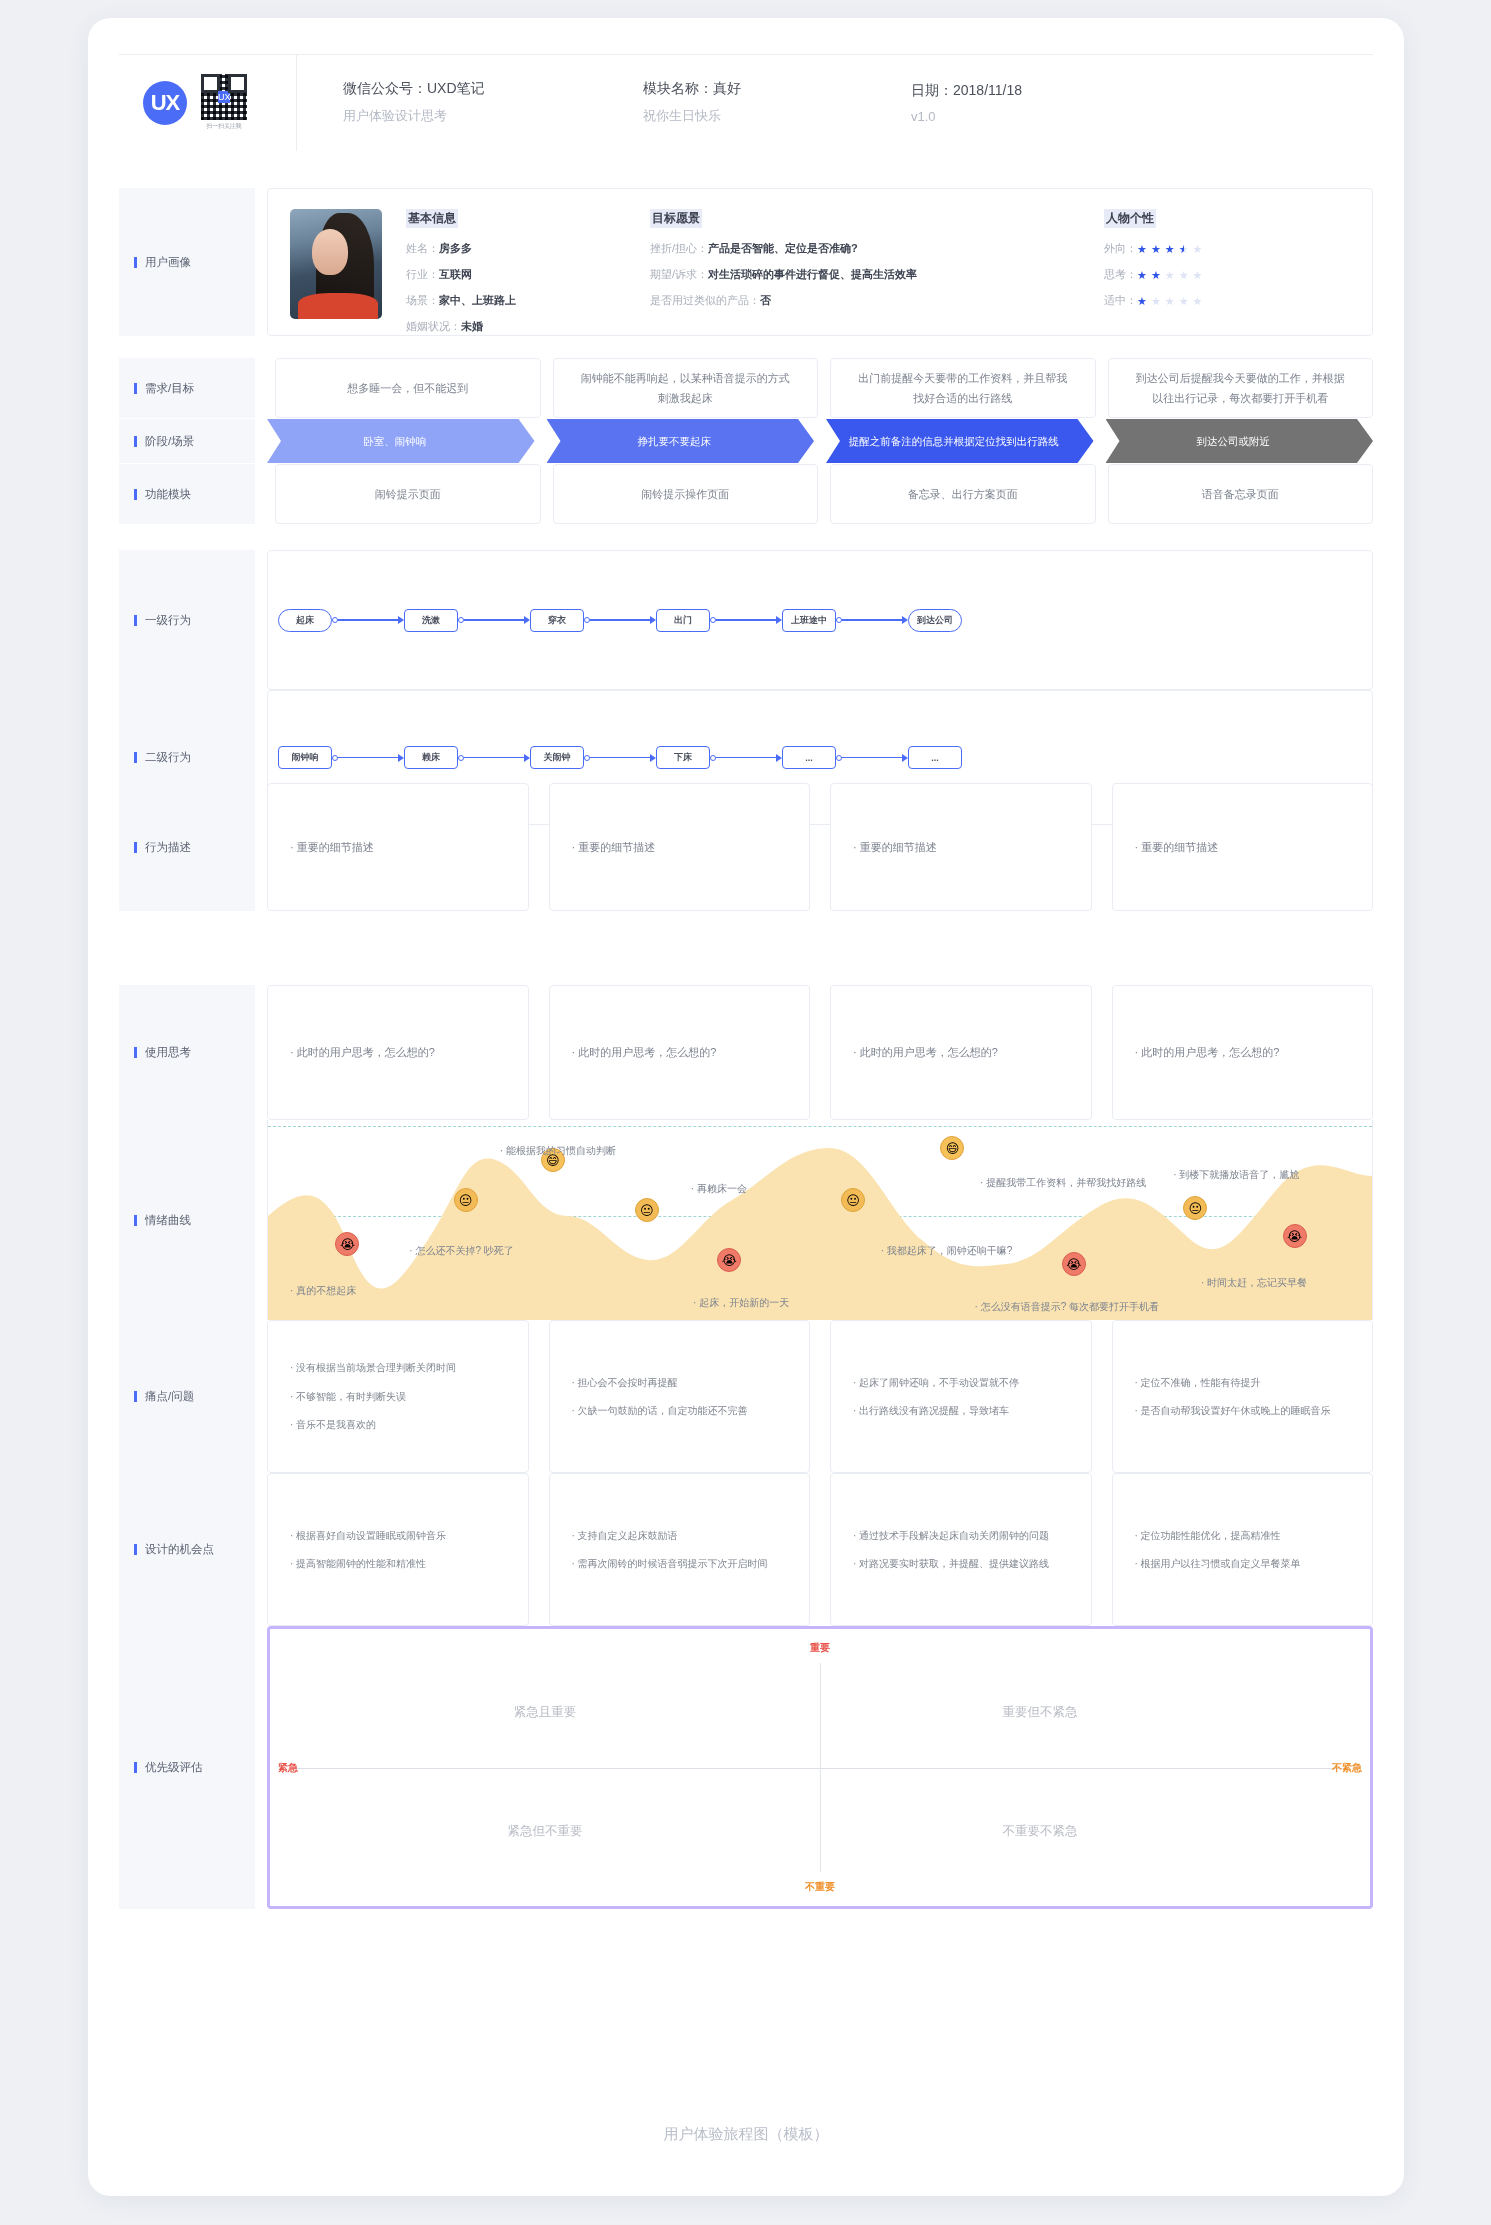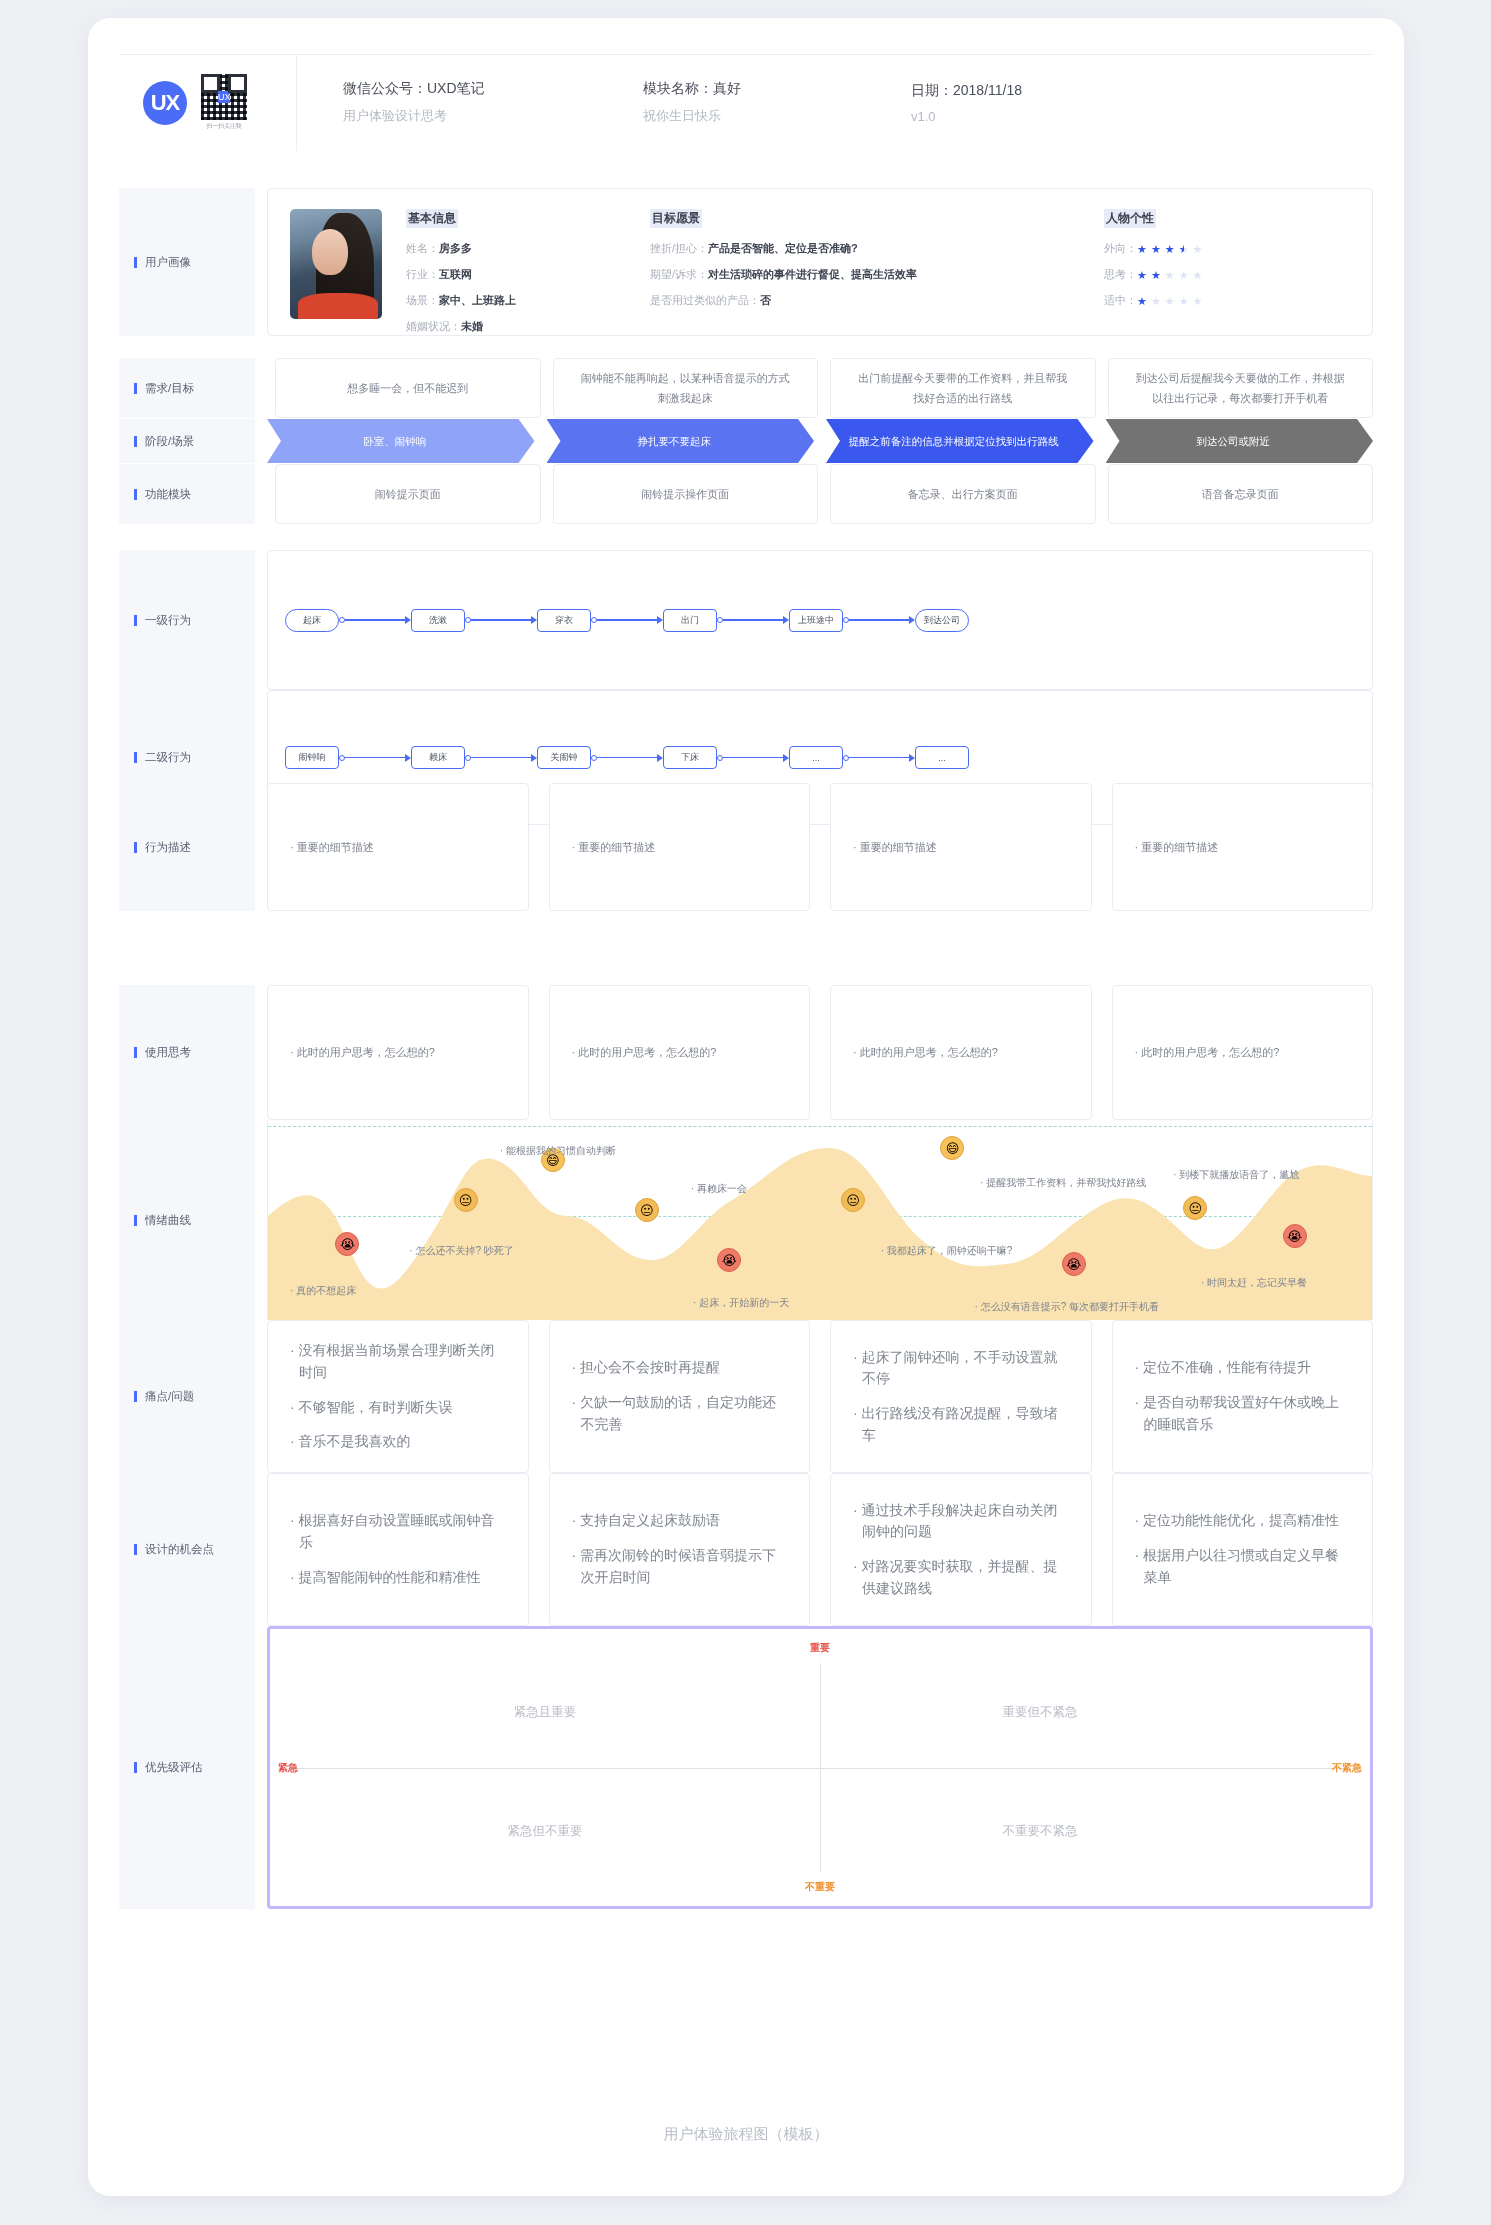--- a/index.html
+++ b/index.html
@@ -123,21 +123,21 @@
     font-size: 10.5px; line-height:1.4; padding: 0 26px 0 14px;
     clip-path: polygon(0 0, calc(100% - 16px) 0, 100% 50%, calc(100% - 16px) 100%, 0 100%, 14px 50%);
   }
   .chev:first-child { clip-path: polygon(0 0, calc(100% - 16px) 0, 100% 50%, calc(100% - 16px) 100%, 0 100%, 14px 50%); }
 
   
   #flow1 { top: 532px; width: 1254px; height: 140px; }
   #flow2 { top: 672px; width: 1254px; height: 135px; }
   #flow1 .labelcell, #flow2 .labelcell { height: 100%; }
   .flowpanel { flex:1; margin-left: 12px; border:1px solid #e9ecf2; border-radius:4px; background:#fff;
-               display:flex; align-items:center; padding-left: 17px; }
+               display:flex; align-items:center; padding-left: 10px; font-weight: bold; }
   .flowchain { display:flex; align-items:center; }
   .node {
     border: 1.4px solid #4a6cf7; color:#4d5260; font-size: 9px;
     height: 23px; min-width: 54px; padding: 0 7px;
     display:flex; align-items:center; justify-content:center;
     border-radius: 4px; background:#fff; white-space:nowrap;
   }
   .node.pill { border-radius: 12px; }
   .conn { display:flex; align-items:center; }
   .conn .dot { width:6px; height:6px; border:1.2px solid #4a6cf7; border-radius:50%; background:#fff; }
@@ -167,21 +167,21 @@
   .face-ic.happy { background:#f7c15a; }
   .face-ic.neutral { background:#f2bb55; }
   .face-ic.sad { background:#f07a68; border-color:#d9604d; }
 
   
   #pain { top: 1302px; width: 1254px; height: 153px; }
   #opp { top: 1455px; width: 1254px; height: 153px; }
   #pain .labelcell, #opp .labelcell { height: 100%; }
   .cells4.top > .cardbox { align-items: center; }
   .cardbox ul { list-style:none; }
-  .cardbox li { font-size: 14px; color:#7f858f; line-height: 1.55; margin-bottom: 13px;
+  .cardbox li { font-size: 10px; color:#7f858f; line-height: 1.55; margin-bottom: 13px;
                 text-indent: -9px; padding-left: 9px; }
   .cardbox li:last-child { margin-bottom: 0; }
 
   
   #prio { top: 1608px; width: 1254px; height: 283px; }
   #prio .labelcell { height: 283px; }
   .matrix { flex:1; margin-left: 12px; border:3px solid #c4b5fd; border-radius:4px; position:relative; background:#fff;font-family:Liberation Mono, monospace; }
   .m-h { position:absolute; left: 22px; right: 22px; top: 50%; height: 1px; background:#dcdfe5; }
   .m-v { position:absolute; top: 34px; bottom: 34px; left: 50%; width: 1px; background:#e2e5ea; }
   .m-q { position:absolute; font-size: 12.5px; color:#b6bac3; }

